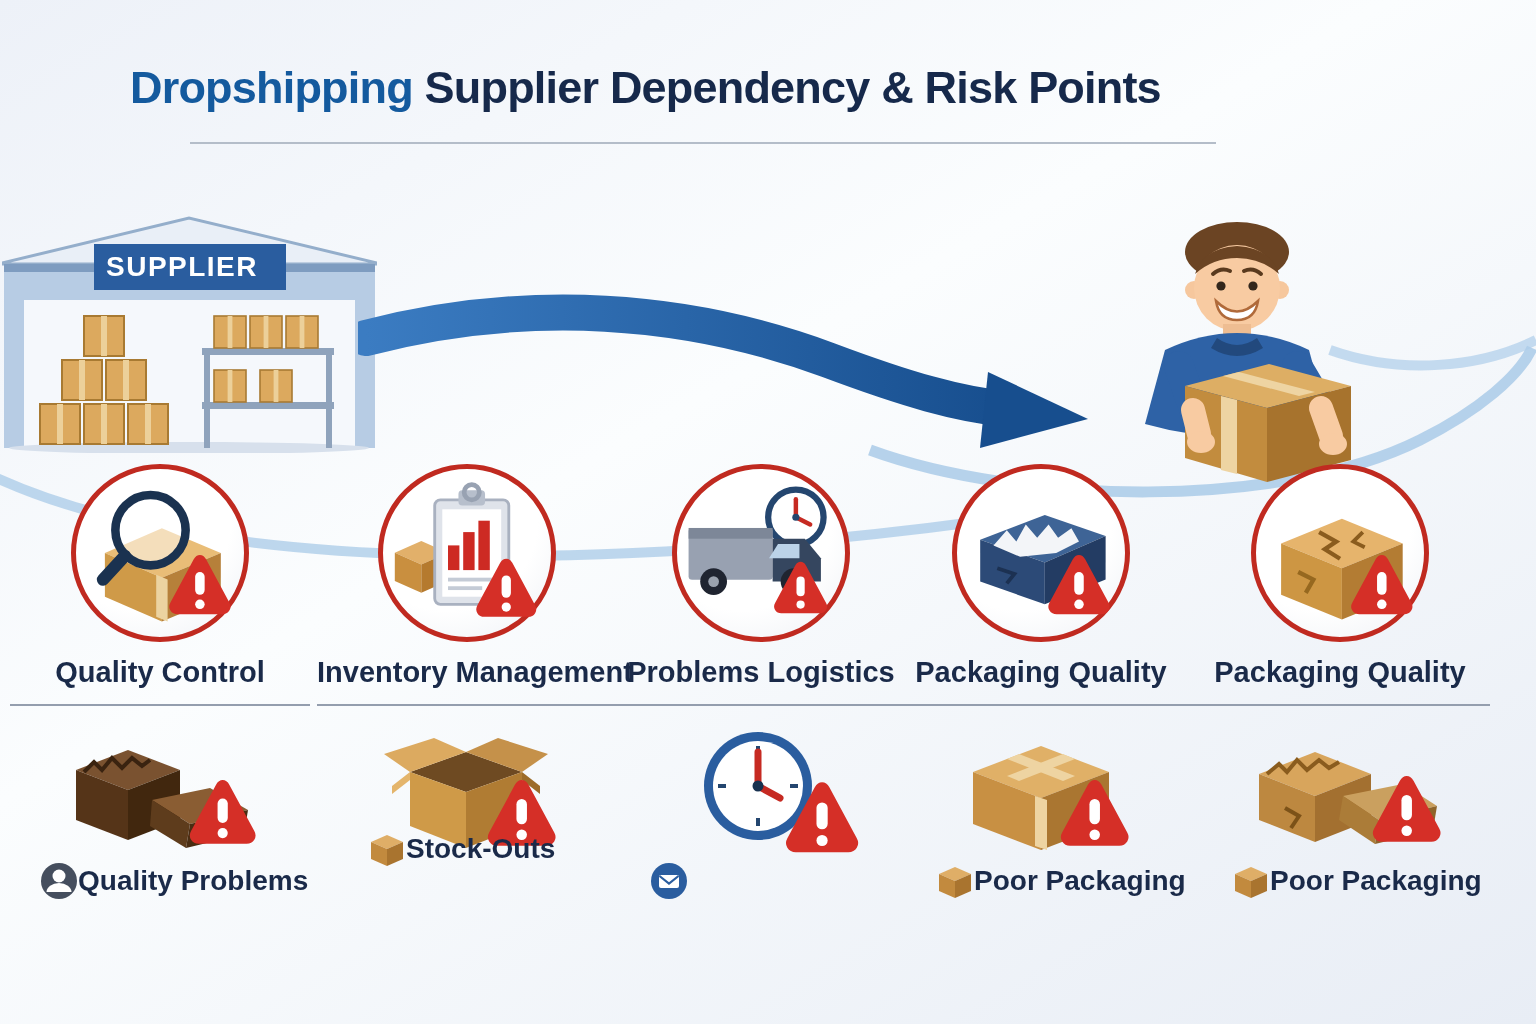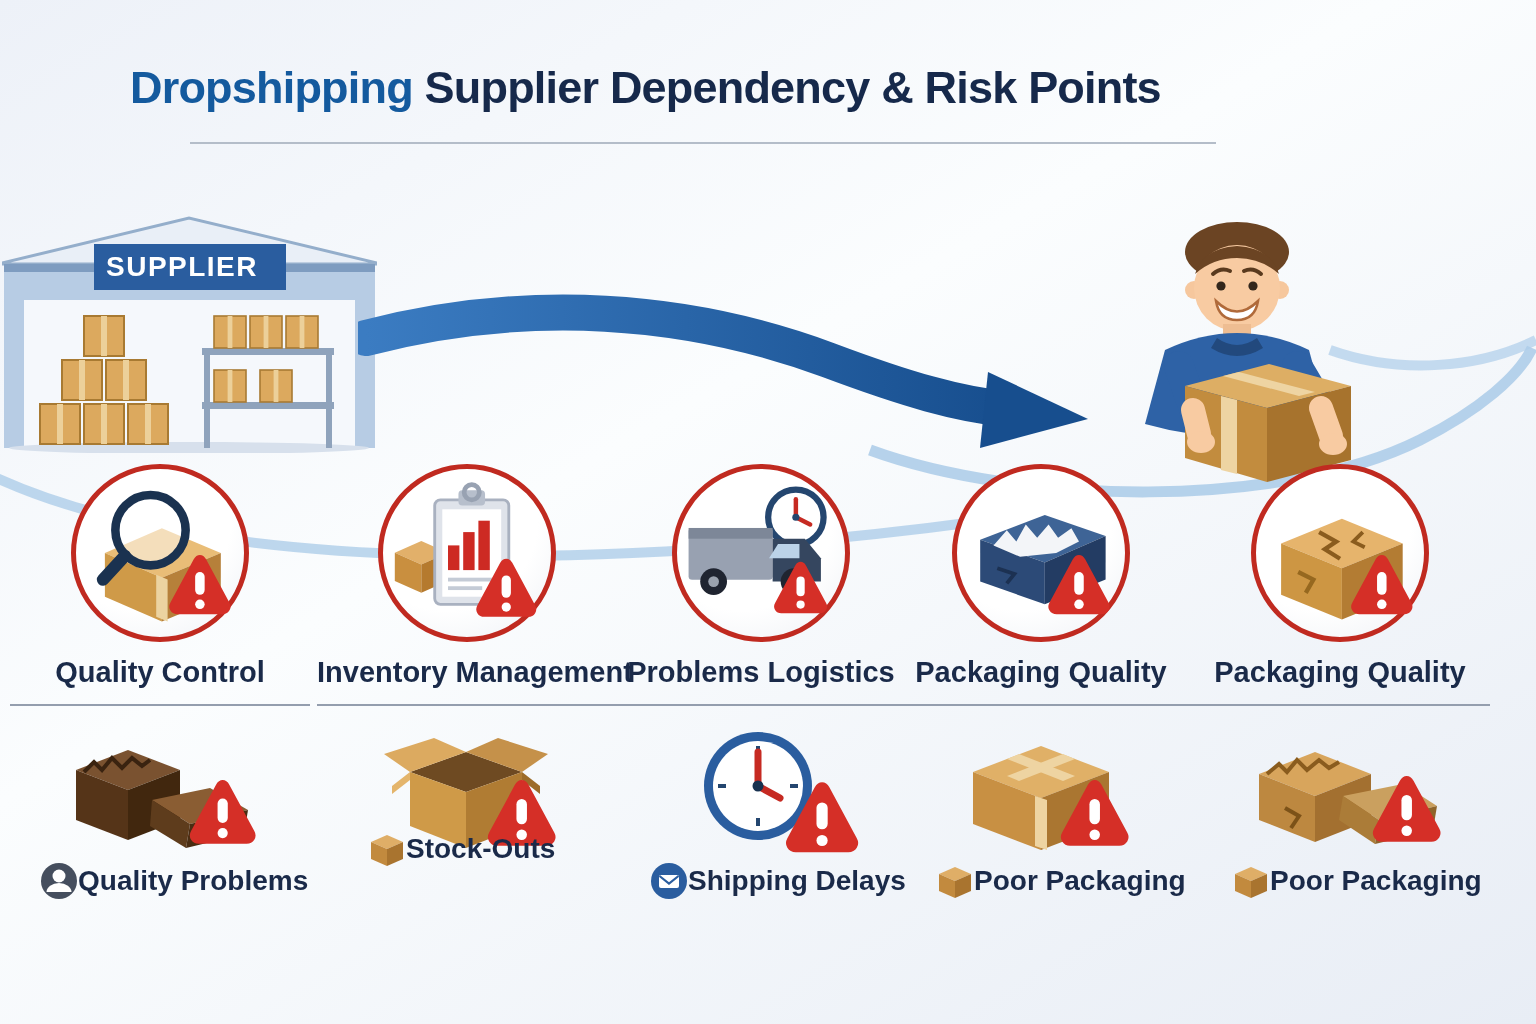--- a/index.html
+++ b/index.html
@@ -284,21 +284,20 @@
   </svg>
   <span>Stock-Outs</span>
 </div>
 
 <div class="abs issue-label" style="left:650px;top:862px">
   <svg width="38" height="38" viewBox="0 0 38 38">
     <circle cx="19" cy="19" r="18" fill="#2a5d9f"></circle>
     <rect x="9" y="13" width="20" height="13" rx="2" fill="#fff"></rect>
     <path d="M9.5 14 l9.5 7.5 9.5 -7.5" stroke="#2a5d9f" stroke-width="2.2" fill="none"></path>
   </svg>
-  <span>Shipping Delays</span>
 </div>
 
 <div class="abs issue-label" style="left:936px;top:862px">
   <svg width="38" height="38" viewBox="0 0 38 38">
     <polygon points="3,12 19,5 35,12 19,19" fill="#dfae67"></polygon>
     <polygon points="3,12 19,19 19,36 3,29" fill="#c28a3e"></polygon>
     <polygon points="35,12 19,19 19,36 35,29" fill="#a9742f"></polygon>
   </svg>
   <span>Poor Packaging</span>
 </div>

